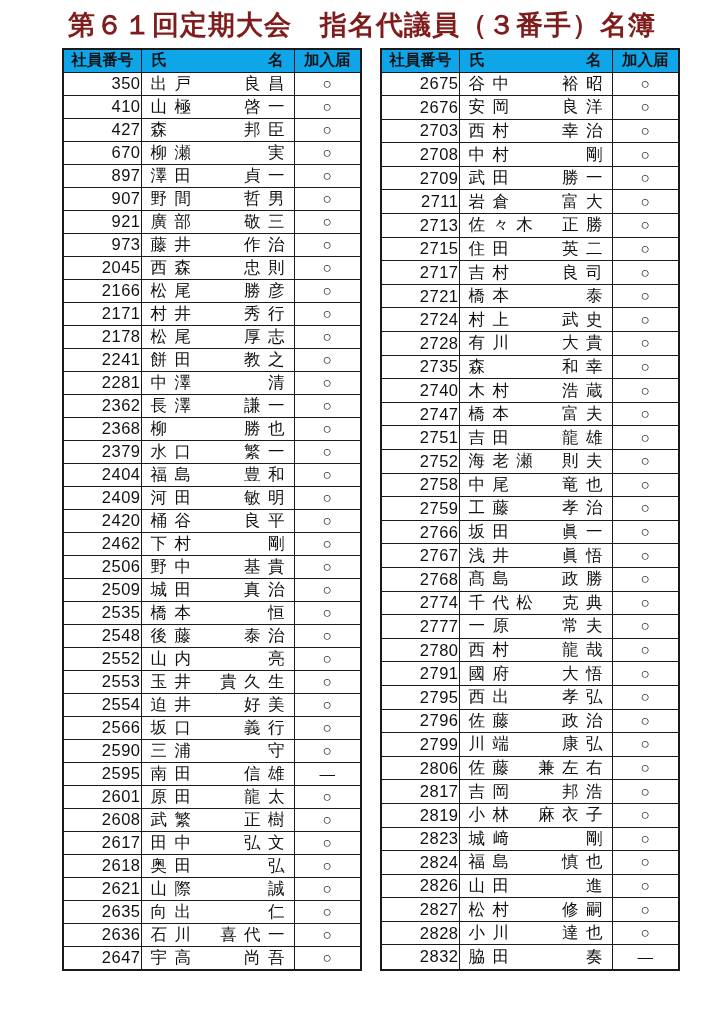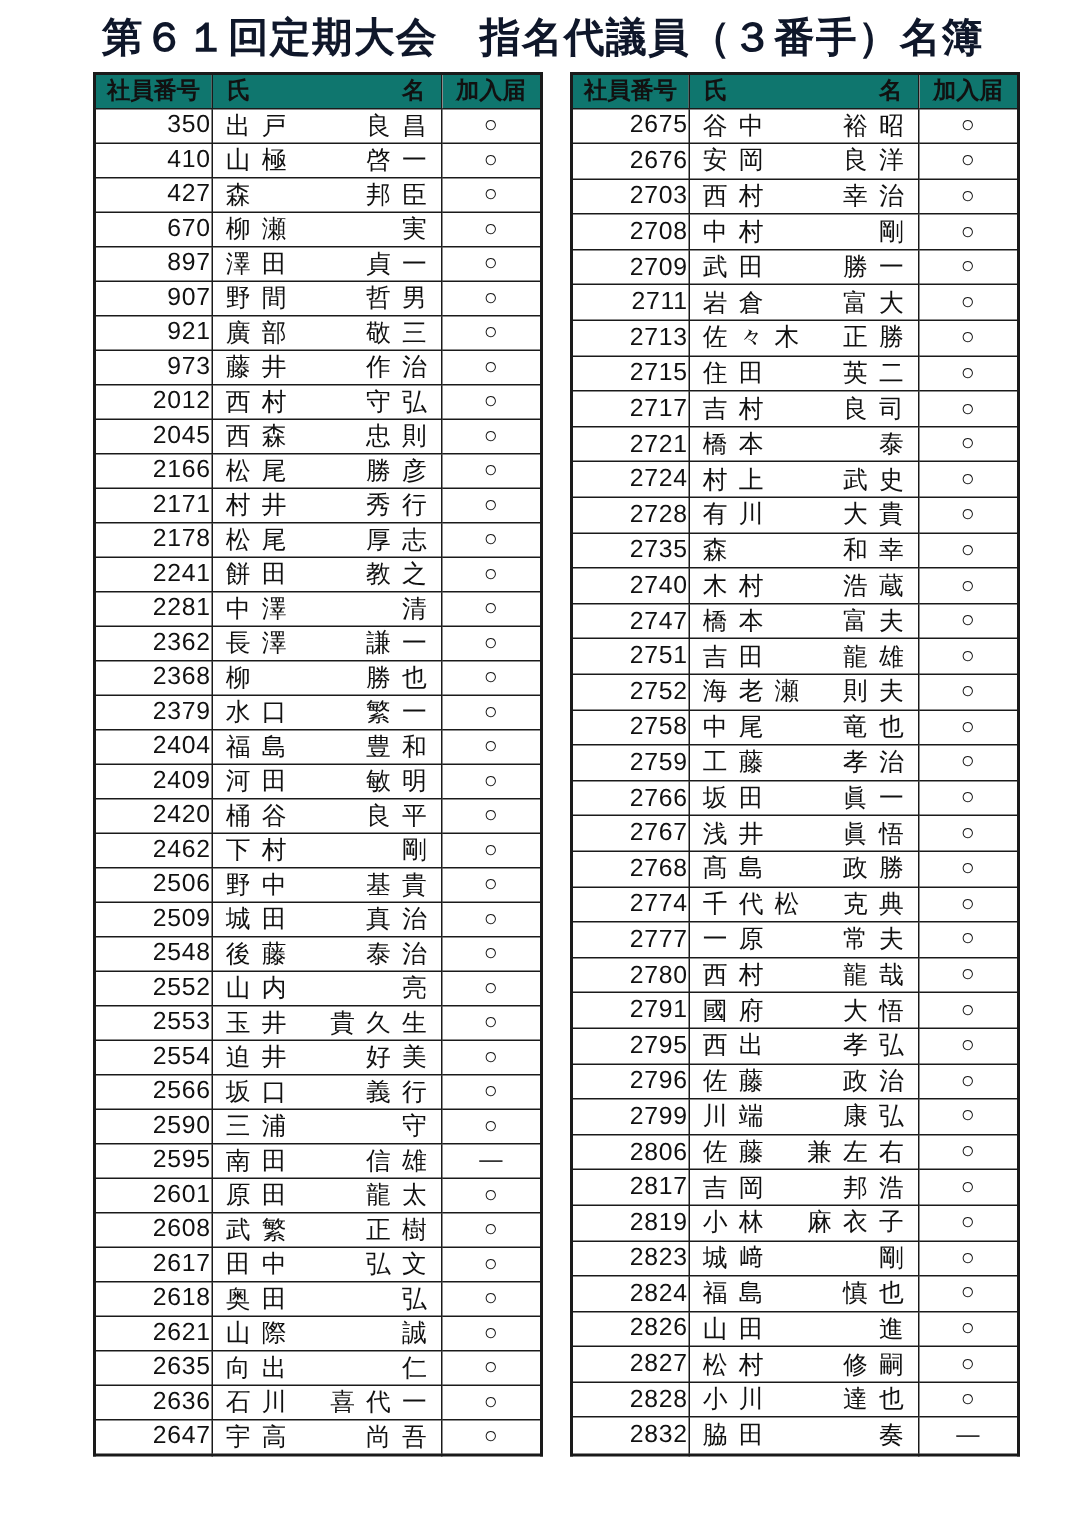--- a/index.html
+++ b/index.html
@@ -11,21 +11,21 @@
     overflow: hidden;
   }
   .page { position: relative; width: 724px; height: 1024px; }
 
   .doc-title {
     margin: 7px 0 5px 0;
     text-align: center;
     font-size: 27px;
     font-weight: bold;
     letter-spacing: 1px;
-    color: #0f172a;
+    color: #7f1d1d;
   }
 
   .tables-wrap {
     display: flex;
     gap: 18px;
     margin-left: 62px;
     width: 614px;
   }
 
   table.roster {
@@ -35,21 +35,21 @@
     border: 2.5px solid #1a1a1a;
     background: #fff;
   }
   table.roster th, table.roster td {
     border: 1.3px solid #1a1a1a;
     box-sizing: border-box;
     overflow: hidden;
     white-space: nowrap;
   }
   table.roster th {
-    background: #0f766e;
+    background: #0ea5e9;
     height: 23px;
     font-size: 15.5px;
     font-weight: bold;
     padding: 0;
   }
   table.roster td { height: 21.35px; padding: 0; }
 
   col.c-no   { width: 78px; }
   col.c-name { width: 153px; }
   col.c-join { width: 67px; }
@@ -184,30 +184,20 @@
             <td class="c-no">973</td>
             <td class="c-name">
               <span class="name-inner">
                 <span class="fam">藤井</span>
                 <span class="giv">作治</span>
               </span>
             </td>
             <td class="c-join">○</td>
           </tr>
           <tr>
-            <td class="c-no">2012</td>
-            <td class="c-name">
-              <span class="name-inner">
-                <span class="fam">西村</span>
-                <span class="giv">守弘</span>
-              </span>
-            </td>
-            <td class="c-join">○</td>
-          </tr>
-          <tr>
             <td class="c-no">2045</td>
             <td class="c-name">
               <span class="name-inner">
                 <span class="fam">西森</span>
                 <span class="giv">忠則</span>
               </span>
             </td>
             <td class="c-join">○</td>
           </tr>
           <tr>
@@ -339,20 +329,30 @@
               </span>
             </td>
             <td class="c-join">○</td>
           </tr>
           <tr>
             <td class="c-no">2509</td>
             <td class="c-name">
               <span class="name-inner">
                 <span class="fam">城田</span>
                 <span class="giv">真治</span>
+              </span>
+            </td>
+            <td class="c-join">○</td>
+          </tr>
+          <tr>
+            <td class="c-no">2535</td>
+            <td class="c-name">
+              <span class="name-inner">
+                <span class="fam">橋本</span>
+                <span class="giv">恒</span>
               </span>
             </td>
             <td class="c-join">○</td>
           </tr>
           <tr>
             <td class="c-no">2548</td>
             <td class="c-name">
               <span class="name-inner">
                 <span class="fam">後藤</span>
                 <span class="giv">泰治</span>

